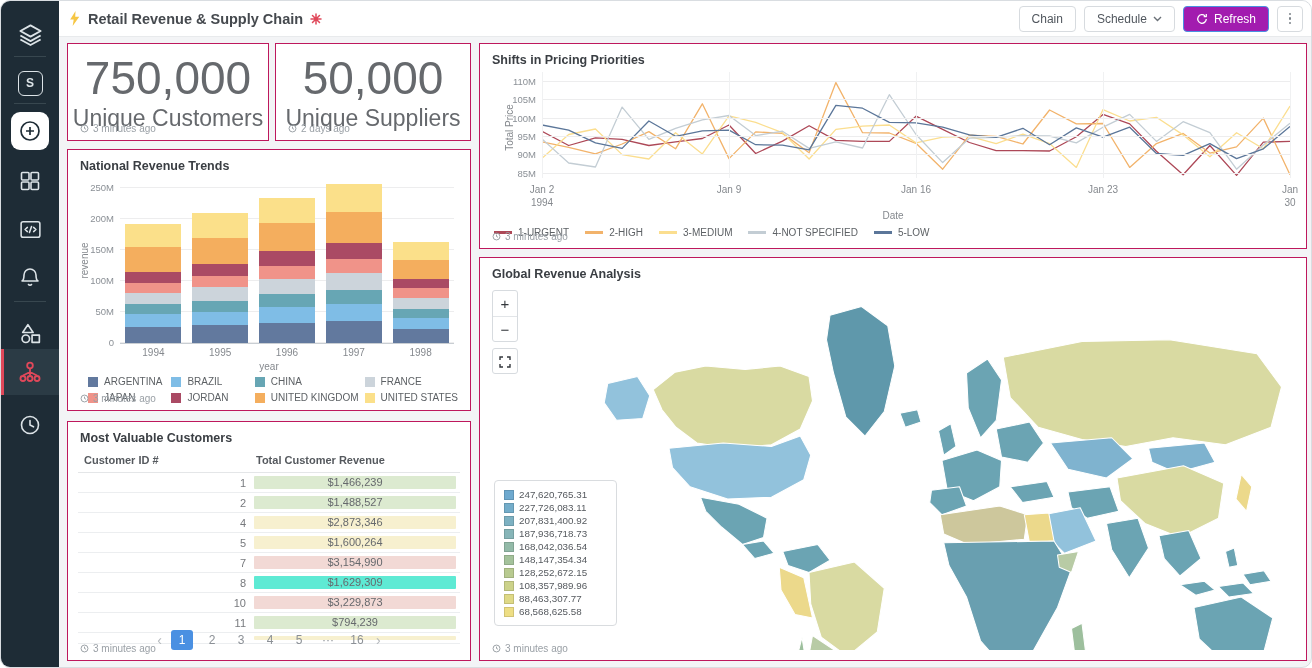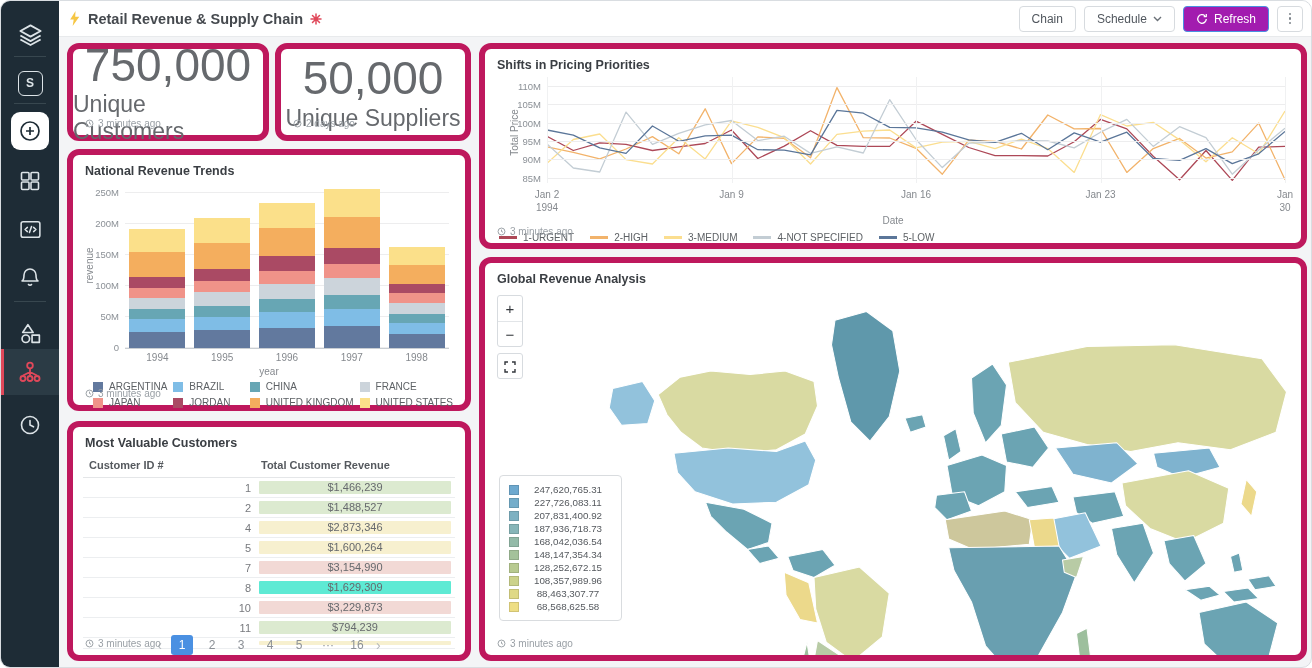--- a/index.html
+++ b/index.html
@@ -20,21 +20,21 @@
   #header{position:absolute;left:58px;top:0;right:0;height:36px;background:#ffffff;border-bottom:1px solid #e8eaec;display:flex;align-items:center;z-index:4;}
   #page-title-wrap{display:flex;align-items:center;gap:7px;margin-left:10px;}
   #page-title{font-size:14.5px;font-weight:600;color:#45494e;}
   .header-actions{margin-left:auto;display:flex;align-items:center;gap:8px;margin-right:8px;}
   .btn{height:26px;padding:0 12px;border:1px solid #d7dbdf;border-radius:4px;background:#fff;font-size:12px;color:#51575e;display:flex;align-items:center;gap:6px;cursor:pointer;}
   .btn-primary{background:#a21caf;border-color:#4a90e2;color:#fff;}
   .btn-more{width:26px;padding:0;flex-direction:column;gap:2px;justify-content:center;}
   .dot{width:2.5px;height:2.5px;border-radius:50%;background:#7c838a;}
 
   
-  .card{position:absolute;background:#fff;border:6px solid #be185d;border-radius:12px;}
+  .card{position:absolute;background:#fff;border:1px solid #be185d;border-radius:0;}
   .card-title{font-size:12.5px;font-weight:bold;color:#3a3e43;padding:9px 12px 2px;}
   .timestamp{position:absolute;left:12px;bottom:6px;font-size:10px;color:#9aa0a6;display:flex;align-items:center;gap:4px;}
 
   
   .kpi{display:flex;flex-direction:column;align-items:center;justify-content:center;}
   .kpi-value{font-size:46px;line-height:1.05;color:#66696d;margin-top:2px;}
   .kpi-label{font-size:23px;color:#66696d;margin-top:2px;}
 
   
   #bar-plot{position:absolute;left:52px;right:16px;top:38px;height:156px;border-bottom:1px solid #c9ced3;}
@@ -81,21 +81,21 @@
 
   
   .map-ctl{position:absolute;left:12px;width:26px;background:#fff;border:1px solid #d7dbdf;border-radius:3px;z-index:3;}
   #map-zoom{top:32px;}
   .map-ctl-btn{width:100%;height:25px;display:flex;align-items:center;justify-content:center;font-size:15px;color:#33373c;cursor:pointer;}
   #map-zoom .map-ctl-btn + .map-ctl-btn{border-top:1px solid #e2e5e8;}
   #map-expand{top:90px;height:26px;}
   #map-legend{position:absolute;left:14px;bottom:34px;background:#fff;border:1px solid #d9dcdf;border-radius:4px;padding:7px 9px;z-index:3;}
   .maplegend-row{display:flex;align-items:center;gap:5px;height:13px;}
   .maplegend-swatch{width:10px;height:10px;border:1px solid rgba(0,0,0,0.12);flex:0 0 auto;}
-  .maplegend-val{font-size:9.8px;color:#55595e;width:88px;text-align:center;}
+  .maplegend-val{font-size:9.8px;color:#55595e;width:88px;text-align:left;}
   #world-map{position:absolute;left:112px;top:20px;width:700px;height:372px;}
 </style>
 </head>
 <body>
 
 <div id="canvas">
 
   <nav id="sidebar">
     <div class="side-item" style="top:14px">
       <svg width="27" height="27" viewBox="0 0 24 24" fill="none" stroke="#dce3e7" stroke-width="1.6" stroke-linejoin="round">

